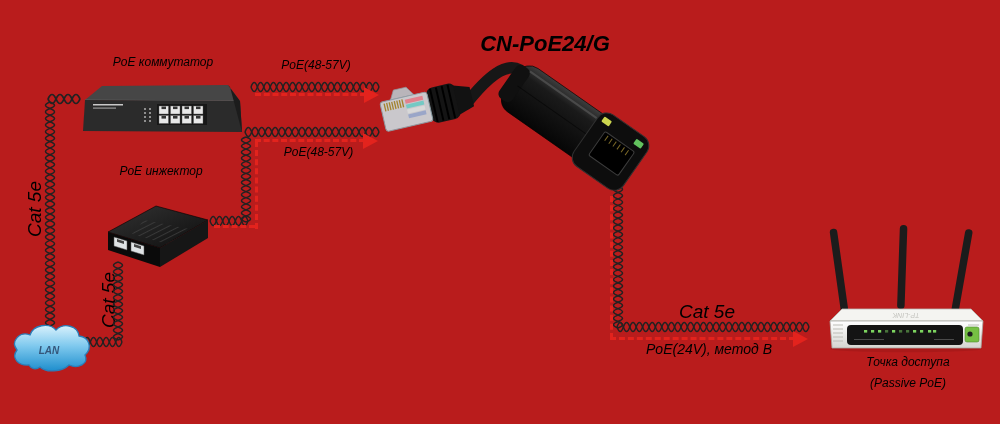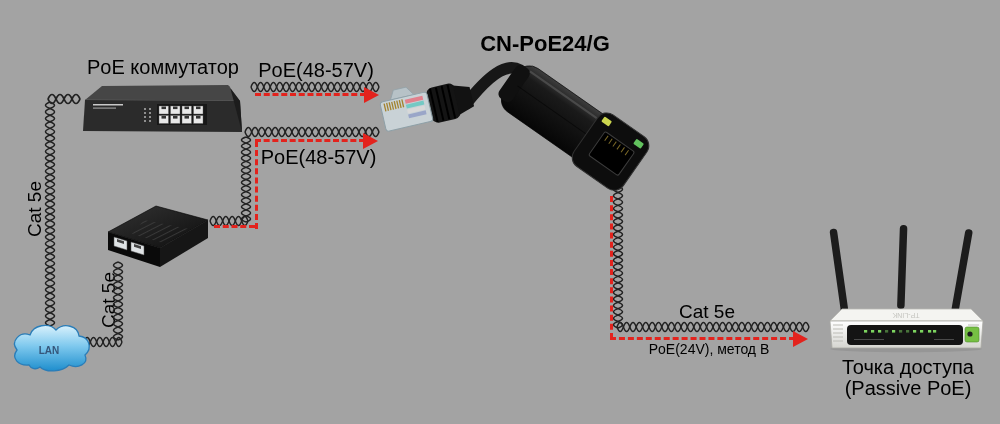--- a/index.html
+++ b/index.html
@@ -1,38 +1,39 @@
 <!DOCTYPE html>
 <html style="--red: #e3231d; --cable: #222222;"><head>
 <meta charset="utf-8">
 <style>
   :root { --red:#e3231d; --cable:#222222; }
   html,body{margin:0;padding:0;background:#fff;}
   .stage{
-    position:relative;width:1000px;height:424px;background:#a3a3a3;
-    font-family:"Liberation Sans","DejaVu Sans",sans-serif;color:#000;overflow:hidden;
+    position:relative;width:1000px;height:424px;background:#b91c1c;
+    font-family:"Liberation Sans","DejaVu Sans",sans-serif;color:#000;overflow:hidden;font-style:italic;
   }
-  .lbl{position:absolute;text-align:center;white-space:nowrap;font-size:20px;line-height:1.1;}
+  .lbl{position:absolute;text-align:center;white-space:nowrap;font-size:12px;line-height:1.1;}
   .b{font-weight:bold;}
   .rot{transform:rotate(-90deg);}
   .braid{position:absolute;overflow:visible;}
   .braid.v{transform:rotate(90deg);transform-origin:0 0;}
   .dashH{position:absolute;height:0;border-top:3.5px dashed var(--red);}
   .dashV{position:absolute;width:0;border-left:3.5px dashed var(--red);}
   .ahead{position:absolute;width:0;height:0;border-top:8px solid transparent;
          border-bottom:8px solid transparent;border-left:15px solid var(--red);}
   .dev{position:absolute;}
 </style>
 </head>
 <body>
 
 <div class="stage">
 
   <div class="lbl b" style="left:430px;top:32px;width:230px;font-size:22px">CN-PoE24/G</div>
   <div class="lbl" style="left:68px;top:56px;width:190px">PoE коммутатор</div>
+  <div class="lbl" style="left:71px;top:165px;width:180px">PoE инжектор</div>
   <div class="lbl" style="left:250px;top:59px;width:132px">PoE(48-57V)</div>
   <div class="lbl" style="left:256px;top:146px;width:125px">PoE(48-57V)</div>
   <div class="lbl rot" style="left:-2px;top:198px;width:76px;height:22px;font-size:19px">Cat 5e</div>
   <div class="lbl rot" style="left:72px;top:289px;width:76px;height:22px;font-size:19px">Cat 5e</div>
   <div class="lbl" style="left:657px;top:302px;width:100px;font-size:19px">Cat 5e</div>
   <div class="lbl" style="left:614px;top:342px;width:190px;font-size:14px">PoE(24V), метод B</div>
   <div class="lbl" style="left:838px;top:356px;width:140px">Точка доступа</div>
   <div class="lbl" style="left:838px;top:377px;width:140px">(Passive PoE)</div>
 
   <svg class="braid" style="left:48px;top:94px" preserveAspectRatio="none" viewBox="0 0 26 10" width="32" height="10">

